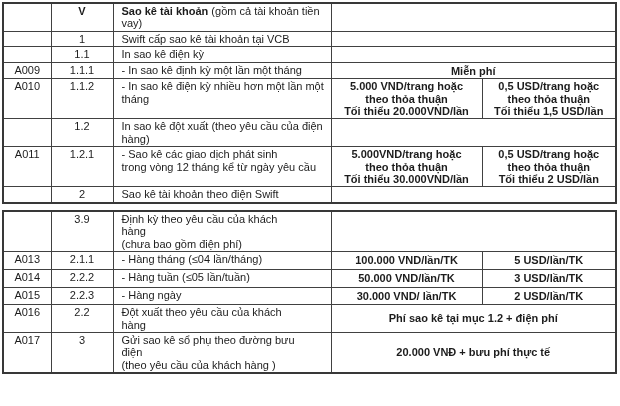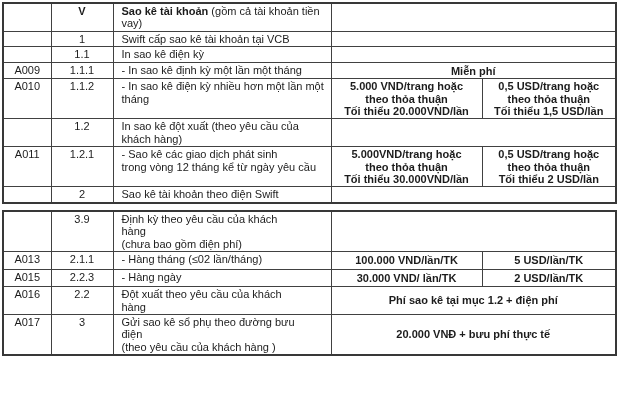--- a/index.html
+++ b/index.html
@@ -99,21 +99,21 @@
         <td class="fee-cell">5.000 VND/trang hoặc
 theo thỏa thuận
 Tối thiểu 20.000VND/lần</td>
         <td class="fee-cell">0,5 USD/trang hoặc
 theo thỏa thuận
 Tối thiểu 1,5 USD/lần</td>
       </tr>
       <tr style="height:24px">
         <td class="code-cell"></td>
         <td class="num-cell">1.2</td>
-        <td class="desc-cell">In sao kê đột xuất (theo yêu cầu của khách hàng)</td>
+        <td class="desc-cell">In sao kê đột xuất (theo yêu cầu của điện hàng)</td>
         <td class="fee-cell" colspan="2"></td>
       </tr>
       <tr style="height:36px">
         <td class="code-cell">A011</td>
         <td class="num-cell">1.2.1</td>
         <td class="desc-cell">- Sao kê các giao dịch phát sinh
 trong vòng 12 tháng kể từ ngày yêu cầu</td>
         <td class="fee-cell">5.000VND/trang hoặc
 theo thỏa thuận
 Tối thiểu 30.000VND/lần</td>
@@ -143,23 +143,30 @@
         <td class="code-cell"></td>
         <td class="num-cell">3.9</td>
         <td class="desc-cell">Định kỳ theo yêu cầu của khách
 hàng
 (chưa bao gồm điện phí)</td>
         <td class="fee-cell" colspan="2"></td>
       </tr>
       <tr style="height:18px">
         <td class="code-cell">A013</td>
         <td class="num-cell">2.1.1</td>
-        <td class="desc-cell">- Hàng tháng (≤02 lần/tháng)</td>
+        <td class="desc-cell">- Hàng tháng (≤04 lần/tháng)</td>
         <td class="fee-cell">100.000 VND/lần/TK</td>
         <td class="fee-cell">5 USD/lần/TK</td>
+      </tr>
+      <tr style="height:18px">
+        <td class="code-cell">A014</td>
+        <td class="num-cell">2.2.2</td>
+        <td class="desc-cell">- Hàng tuần (≤05 lần/tuần)</td>
+        <td class="fee-cell">50.000 VND/lần/TK</td>
+        <td class="fee-cell">3 USD/lần/TK</td>
       </tr>
       <tr style="height:17px">
         <td class="code-cell">A015</td>
         <td class="num-cell">2.2.3</td>
         <td class="desc-cell">- Hàng ngày</td>
         <td class="fee-cell">30.000 VND/ lần/TK</td>
         <td class="fee-cell">2 USD/lần/TK</td>
       </tr>
       <tr style="height:24px">
         <td class="code-cell">A016</td>

